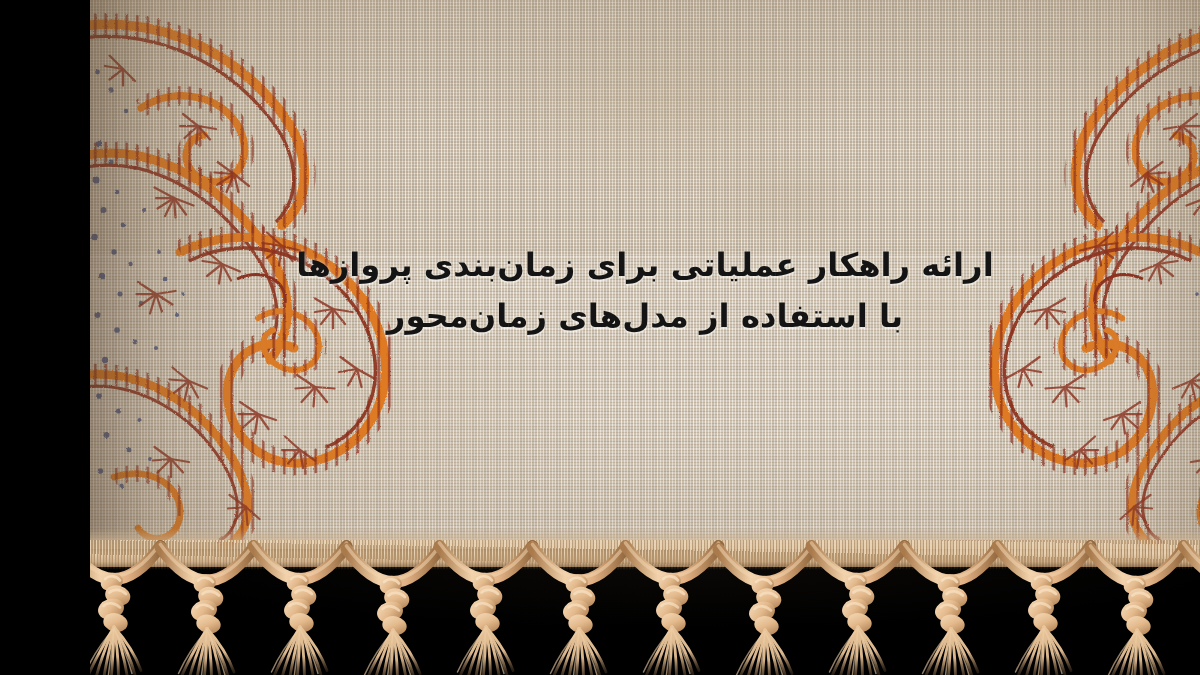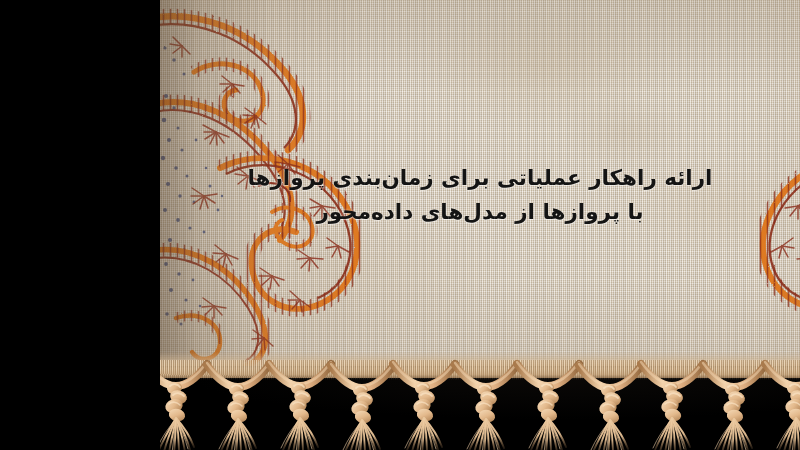--- a/index.html
+++ b/index.html
@@ -1,21 +1,21 @@
 <!DOCTYPE html>
 <html lang="fa" dir="rtl"><head>
 <meta charset="utf-8">
 <title>Embroidered Textile Title Slide</title>
 <style>
   html,body{margin:0;padding:0;background:#000;}
   *{box-sizing:border-box;}
 
   #stage{
     position:relative;
-    width:640px;height:450px;
+    width:740px;height:450px;
     overflow:hidden;
     background:#000;
     font-family:"DejaVu Sans","Liberation Sans",sans-serif;
     user-select:none;
   }
 
   
   #fabric{
     position:absolute;left:0;top:0;width:800px;height:378px;
     background-color:#ded2bf;
@@ -557,21 +557,21 @@
           </g>
         </g>
       </svg>
     </div>
 
     <div id="vignette"></div>
   </div>
 
   <div id="title-block">
     <span class="title-line" id="title-line-1">ارائه راهکار عملیاتی برای زمان‌بندی پروازها</span>
-    <span class="title-line" id="title-line-2">با پروازها از مدل‌های داده‌محور</span>
+    <span class="title-line" id="title-line-2">با استفاده از مدل‌های زمان‌محور</span>
   </div>
 
   <div id="black-field"></div>
   <div id="selvage"></div>
   <div id="selvage-fuzz"></div>
 
   <div id="fringe">
     <svg viewBox="0 0 800 98" xmlns="http://www.w3.org/2000/svg" aria-hidden="true">
       <defs>
         <linearGradient id="ropeG" x1="0" y1="0" x2="1" y2="0">

